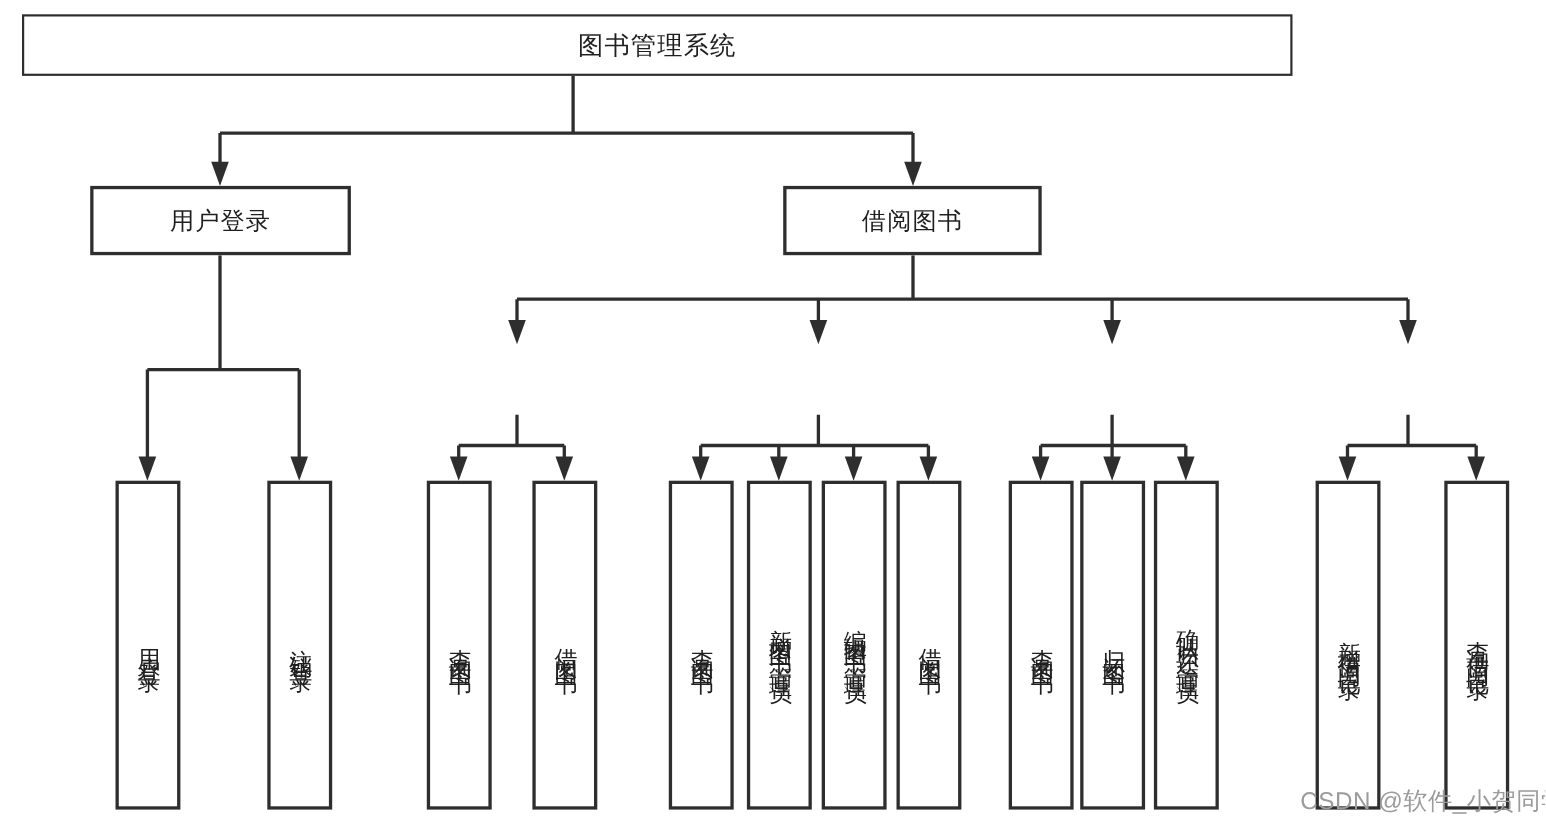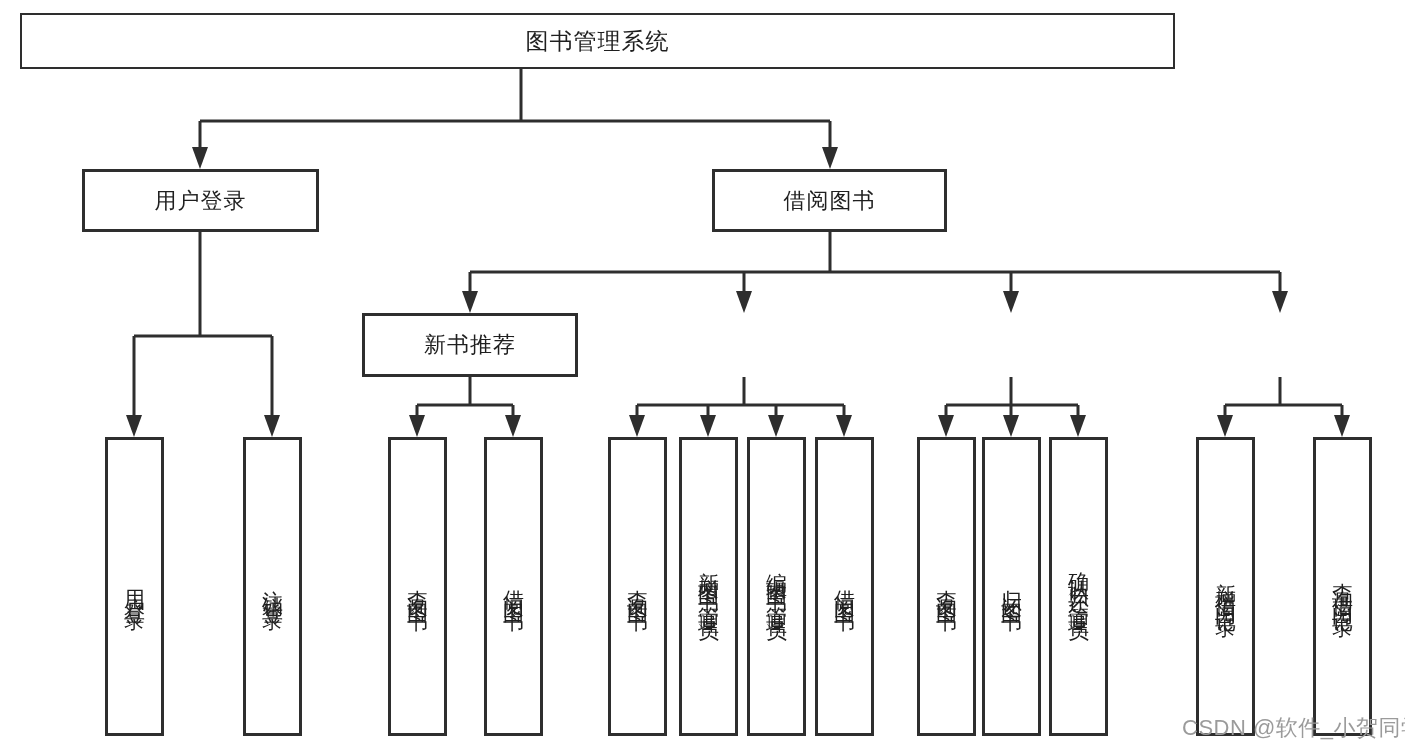--- a/index.html
+++ b/index.html
@@ -75,23 +75,20 @@
     <span>图书管理系统</span>
   </div>
 
   <div class="box l2 n-user-login">
     <span>用户登录</span>
   </div>
   <div class="box l2 n-book-mgmt">
     <span>借阅图书</span>
   </div>
 
-  <div class="box l3 n-newbook">
-    <span>新书推荐</span>
-  </div>
 
   <div class="box leaf lf1">
     <span class="vtext">用户登录</span>
   </div>
   <div class="box leaf lf2">
     <span class="vtext">注销登录</span>
   </div>
   <div class="box leaf lf3">
     <span class="vtext">查询图书</span>
   </div>

